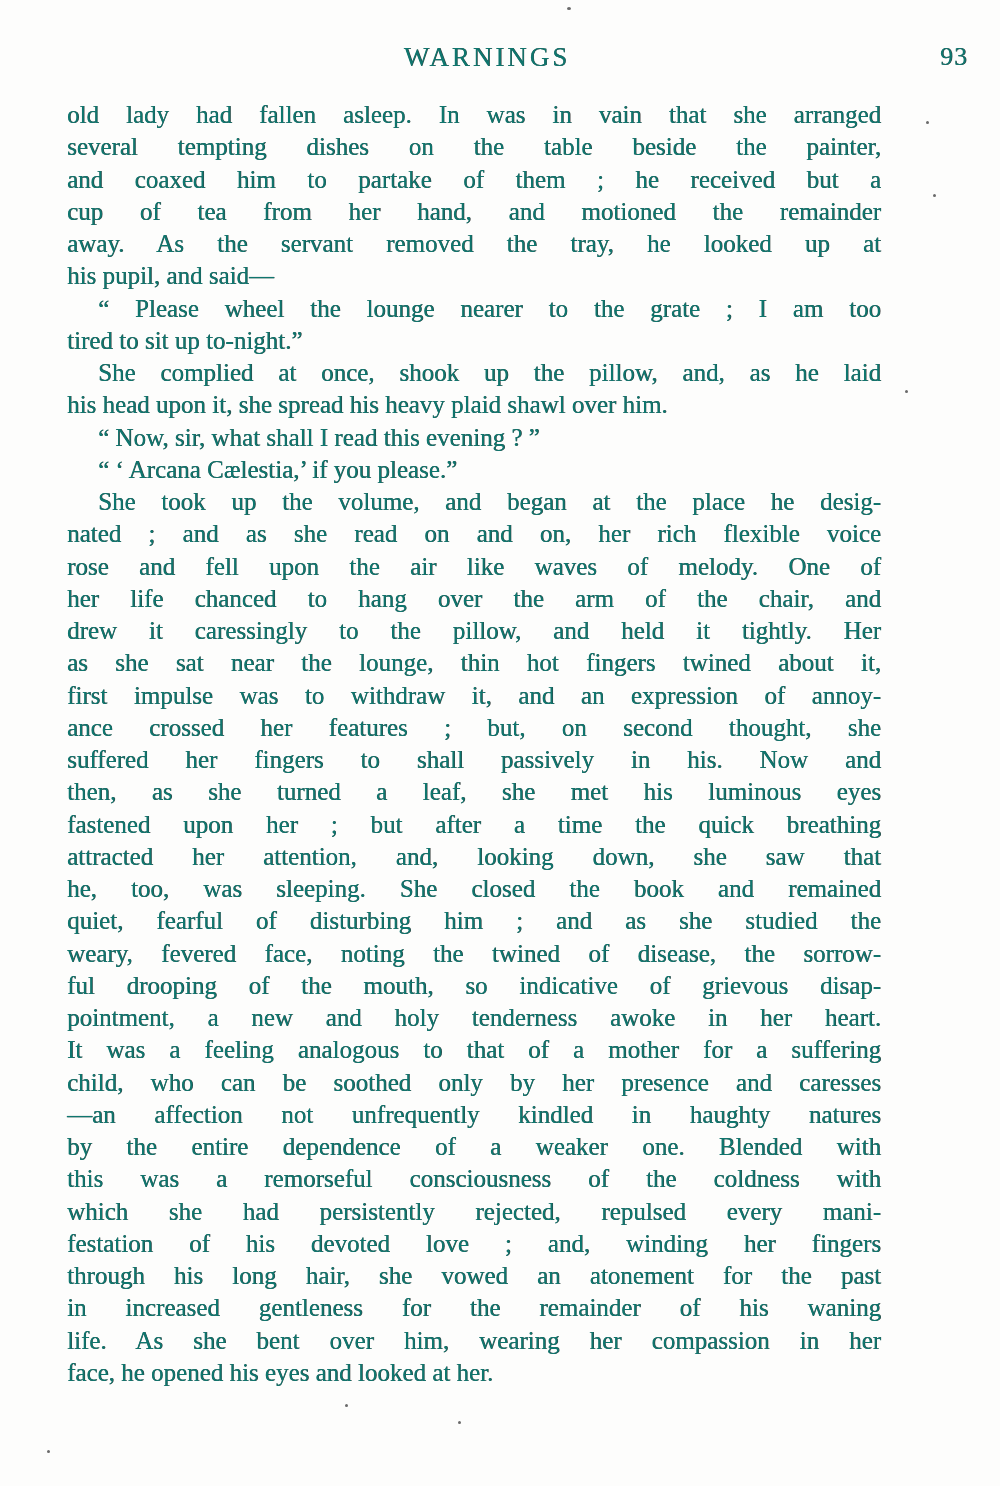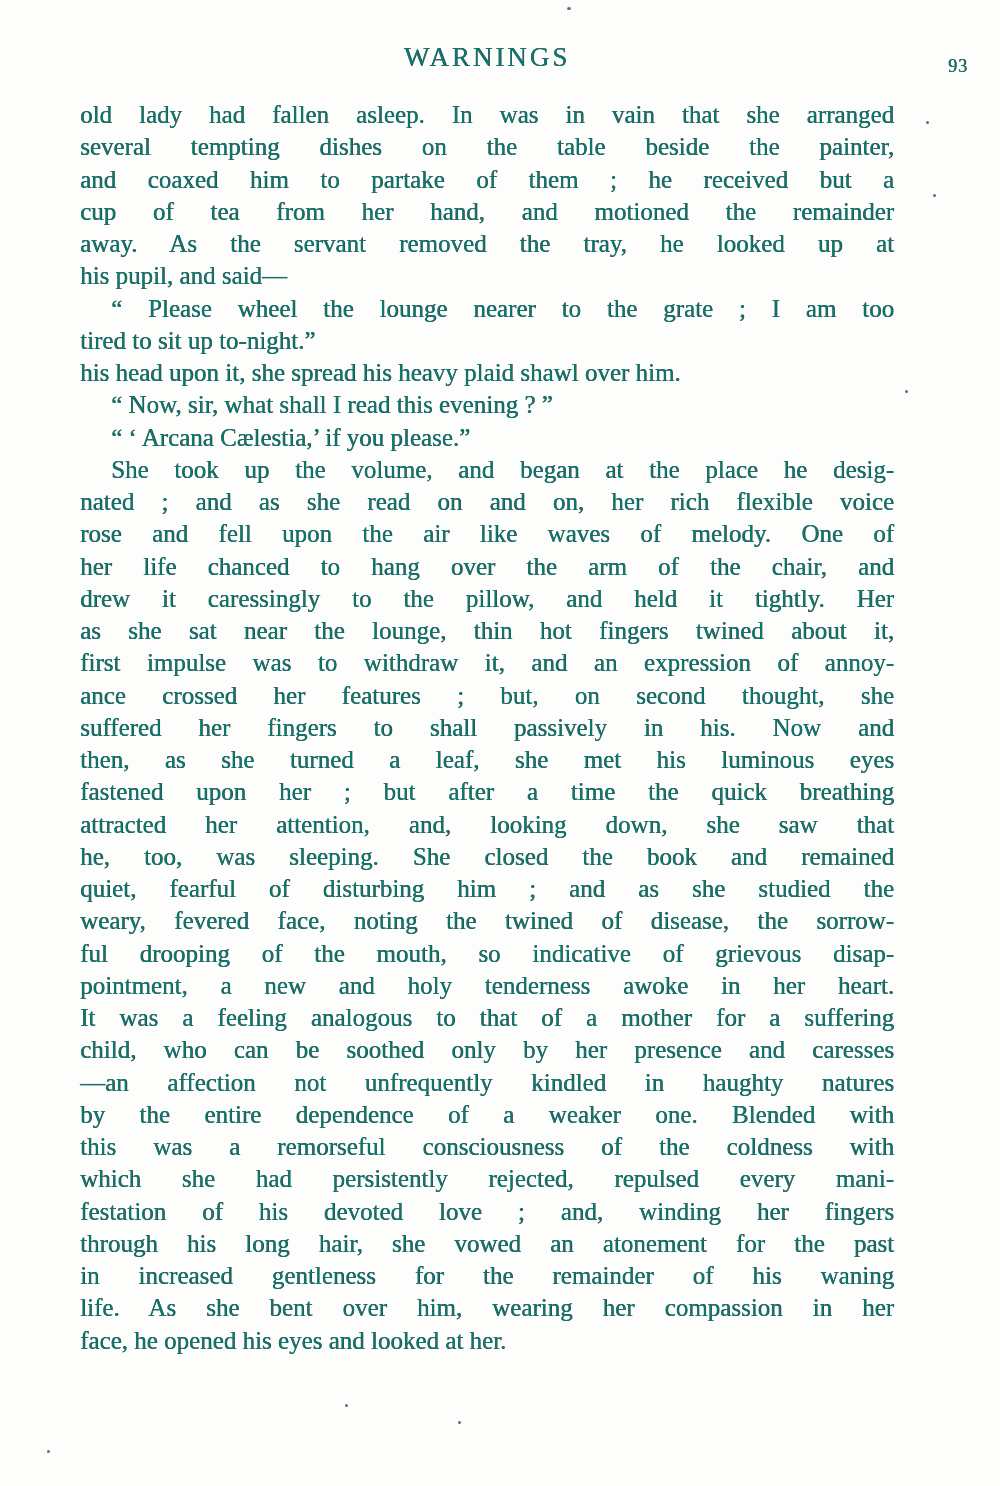--- a/index.html
+++ b/index.html
@@ -22,30 +22,30 @@
     top: 42px;
     left: 80px;
     width: 814px;
     text-align: center;
     font-size: 27px;
     letter-spacing: 3px;
     text-shadow: 0.4px 0 0 rgba(10,10,10,0.8);
   }
   .page-number {
     position: absolute;
-    top: 56px;
+    top: 42px;
     right: 52px;
-    font-size: 18px;
+    font-size: 26px;
     letter-spacing: 1px;
     text-shadow: 0.4px 0 0 rgba(10,10,10,0.8);
   }
   .text-block {
     position: absolute;
     top: 99px;
-    left: 80px;
+    left: 67px;
     width: 814px;
     font-size: 25px;
     line-height: 32.25px;
   }
   .line {
     text-align: justify;
     text-align-last: justify;
     text-justify: inter-word;
     text-shadow: 0.4px 0 0 rgba(10,10,10,0.8);
     white-space: normal;
@@ -75,20 +75,21 @@
 
   <div class="text-block">
       <div class="line">old lady had fallen asleep.  In was in vain that she arranged</div>
       <div class="line">several tempting dishes on the table beside the painter,</div>
       <div class="line">and coaxed him to partake of them ;  he received but a</div>
       <div class="line">cup of tea from her hand, and motioned the remainder</div>
       <div class="line">away.  As the servant removed the tray, he looked up at</div>
       <div class="line flush">his pupil, and said—</div>
       <div class="line indent">“ Please wheel the lounge nearer to the grate ;  I am too</div>
       <div class="line flush">tired to sit up to-night.”</div>
+      <div class="line indent">She complied at once, shook up the pillow, and, as he laid</div>
       <div class="line flush">his head upon it, she spread his heavy plaid shawl over him.</div>
       <div class="line indent flush">“ Now, sir, what shall I read this evening ? ”</div>
       <div class="line indent flush"><span>“ ‘ </span><span class="italic">Arcana Cælestia,</span><span>’ if you please.”</span></div>
       <div class="line indent">She took up the volume, and began at the place he desig-</div>
       <div class="line">nated ;  and as she read on and on, her rich flexible voice</div>
       <div class="line">rose and fell upon the air like waves of melody.  One of</div>
       <div class="line">her life chanced to hang over the arm of the chair, and</div>
       <div class="line">drew it caressingly to the pillow, and held it tightly.  Her</div>
       <div class="line">as she sat near the lounge, thin hot fingers twined about it,</div>
       <div class="line">first impulse was to withdraw it, and an expression of annoy-</div>

